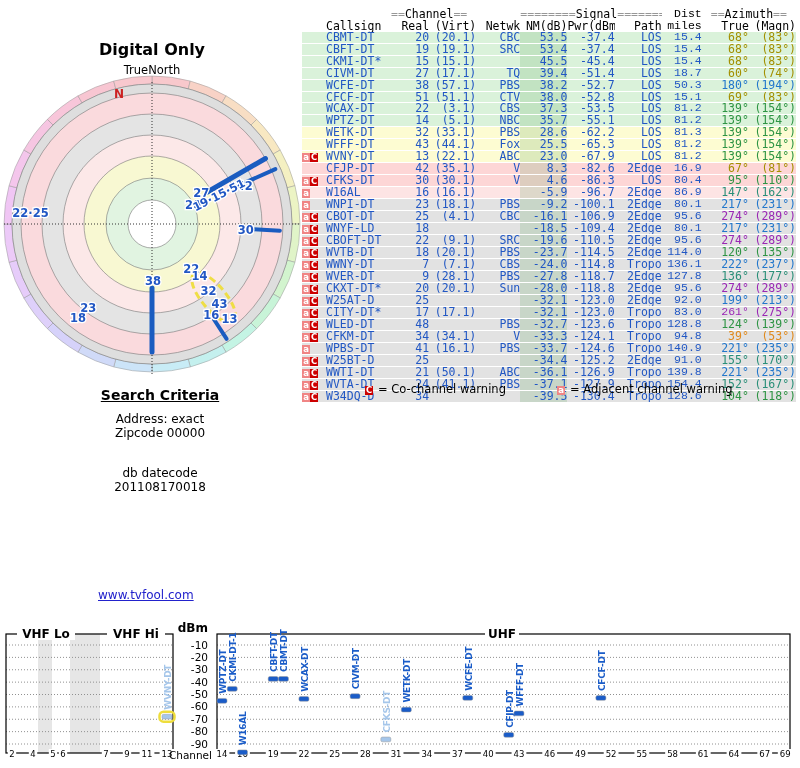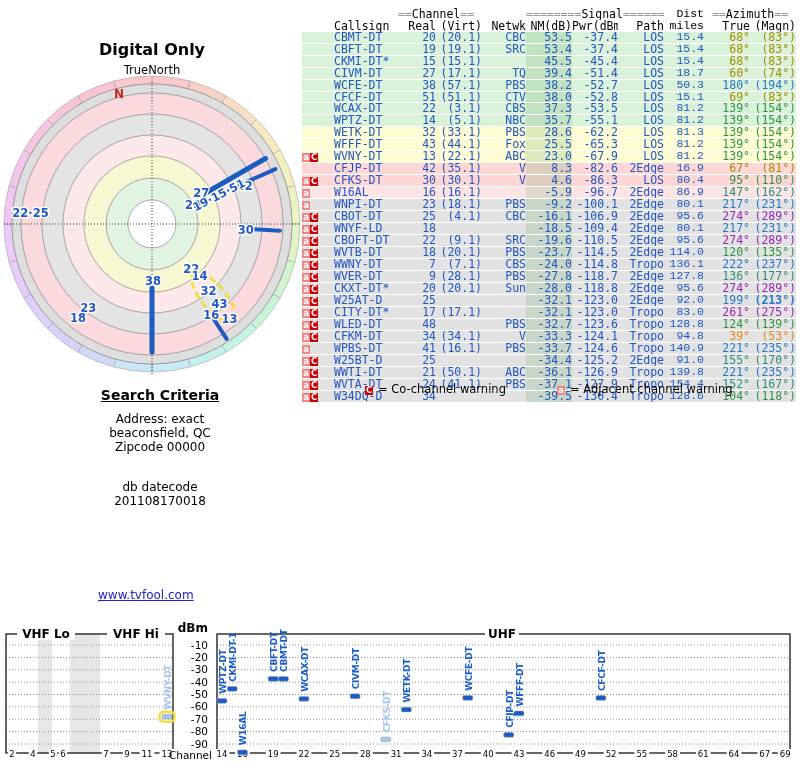--- a/index.html
+++ b/index.html
@@ -22,21 +22,21 @@
                text-decoration:underline; cursor:pointer; }
 
   
   #tv-table { position:absolute; left:302px; top:8px; width:494px;
               font-family:"DejaVu Sans Mono", monospace; font-size:11.5px;
               border-collapse:collapse; table-layout:fixed; }
   #tv-table td { padding:0; white-space:nowrap; overflow:hidden; height:10.9px;
                  line-height:10.9px; vertical-align:middle; }
   #tv-table .hd td { color:#000; height:12px; line-height:12px; }
   .eq { color:#979797; }
-  .c-warn  { width:32px; }
+  .c-warn  { width:24px; }
   .c-call  { width:56px; text-align:left;  color:#2157c4; }
   .c-real  { width:34px; text-align:right; color:#2157c4; }
   .c-virt  { width:44px; text-align:right; color:#2157c4; }
   .c-net   { width:44px; text-align:right; color:#2157c4; }
   .c-nm    { width:54px; text-align:right; color:#2157c4; }
   .c-pwr   { width:68px; text-align:right; color:#2157c4; }
   .c-path  { width:42px; text-align:right; color:#2157c4; }
   .c-dist  { width:40px; text-align:right; color:#2157c4;font-family:Liberation Mono, monospace; }
   .c-true  { width:40px; text-align:right; }
   .c-magn  { width:46px; text-align:right; }
@@ -123,21 +123,20 @@
       <text x="211.36565481663794" y="255.41509190605123" text-anchor="middle" dominant-baseline="middle" font-size="11.5" font-weight="bold" fill="#2157c4" stroke="#ffffff" stroke-width="2.6" paint-order="stroke">16</text>
       <text x="229.40640809913003" y="259.5889532592074" text-anchor="middle" dominant-baseline="middle" font-size="11.5" font-weight="bold" fill="#2157c4" stroke="#ffffff" stroke-width="2.6" paint-order="stroke">13</text>
       <text x="153.01223957336245" y="221.9911663190707" text-anchor="middle" dominant-baseline="middle" font-size="11.5" font-weight="bold" fill="#2157c4" stroke="#ffffff" stroke-width="2.6" paint-order="stroke">38</text>
       <text x="88.20760754588291" y="248.65536406501306" text-anchor="middle" dominant-baseline="middle" font-size="11.5" font-weight="bold" fill="#2157c4" stroke="#ffffff" stroke-width="2.6" paint-order="stroke">23</text>
       <text x="78.12062296092105" y="258.5612904328067" text-anchor="middle" dominant-baseline="middle" font-size="11.5" font-weight="bold" fill="#2157c4" stroke="#ffffff" stroke-width="2.6" paint-order="stroke">18</text>
     </svg>
 
   <div id="search-block">
     <div id="search-title">Search Criteria</div>
     <div>Address: exact</div>
-    <div>beaconsfield, QC</div>
     <div>Zipcode 00000</div>
     <div id="search-datecode">
       <div>db datecode</div>
       <div>201108170018</div>
     </div>
   </div>
 
   <a id="site-link">www.tvfool.com</a>
 
   <table id="tv-table">
@@ -454,33 +453,33 @@
           <td class="c-warn"><span class="badge badge-a">a</span><span class="badge badge-c">C</span></td>
           <td class="c-call">W25AT-D</td>
           <td class="c-real">25</td>
           <td class="c-virt"></td>
           <td class="c-net"></td>
           <td class="c-nm">-32.1</td>
           <td class="c-pwr">-123.0</td>
           <td class="c-path">2Edge</td>
           <td class="c-dist">92.0</td>
           <td class="c-true" style="color: rgb(34, 119, 204);">199°</td>
-          <td class="c-magn" style="color: rgb(34, 119, 204); font-weight: bold;">(213°)</td>
+          <td class="c-magn" style="color: rgb(34, 119, 204);">(213°)</td>
         </tr>
         <tr class="row band-gray">
           <td class="c-warn"><span class="badge badge-a">a</span><span class="badge badge-c">C</span></td>
           <td class="c-call">CITY-DT*</td>
           <td class="c-real">17</td>
           <td class="c-virt">(17.1)</td>
           <td class="c-net"></td>
           <td class="c-nm">-32.1</td>
           <td class="c-pwr">-123.0</td>
           <td class="c-path">Tropo</td>
           <td class="c-dist">83.0</td>
-          <td class="c-true" style="color: rgb(154, 39, 181);">261°</td>
+          <td class="c-true" style="color: rgb(154, 39, 181); font-family: Liberation Mono, monospace;">261°</td>
           <td class="c-magn" style="color: rgb(154, 39, 181);">(275°)</td>
         </tr>
         <tr class="row band-gray">
           <td class="c-warn"><span class="badge badge-a">a</span><span class="badge badge-c">C</span></td>
           <td class="c-call">WLED-DT</td>
           <td class="c-real">48</td>
           <td class="c-virt"></td>
           <td class="c-net">PBS</td>
           <td class="c-nm">-32.7</td>
           <td class="c-pwr">-123.6</td>

